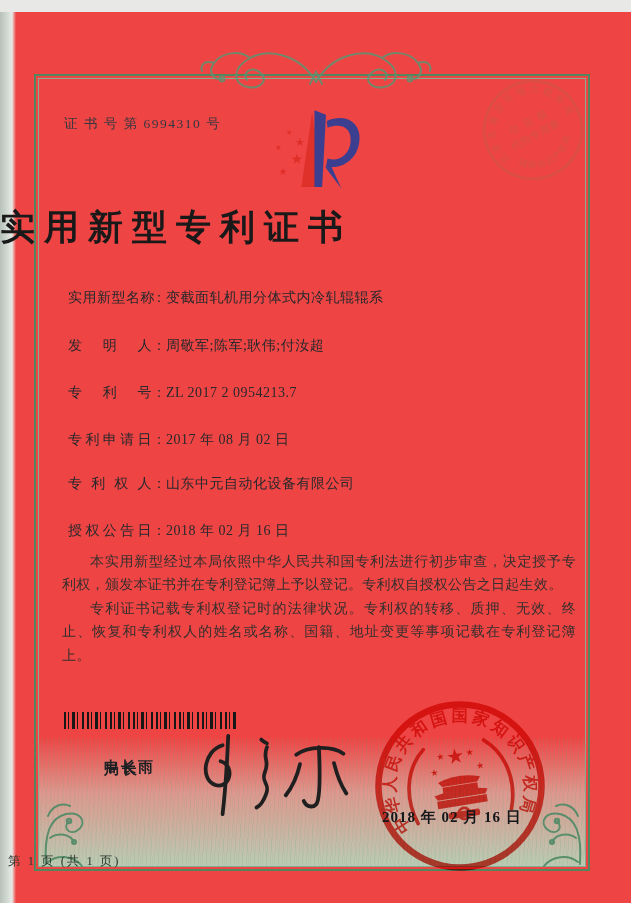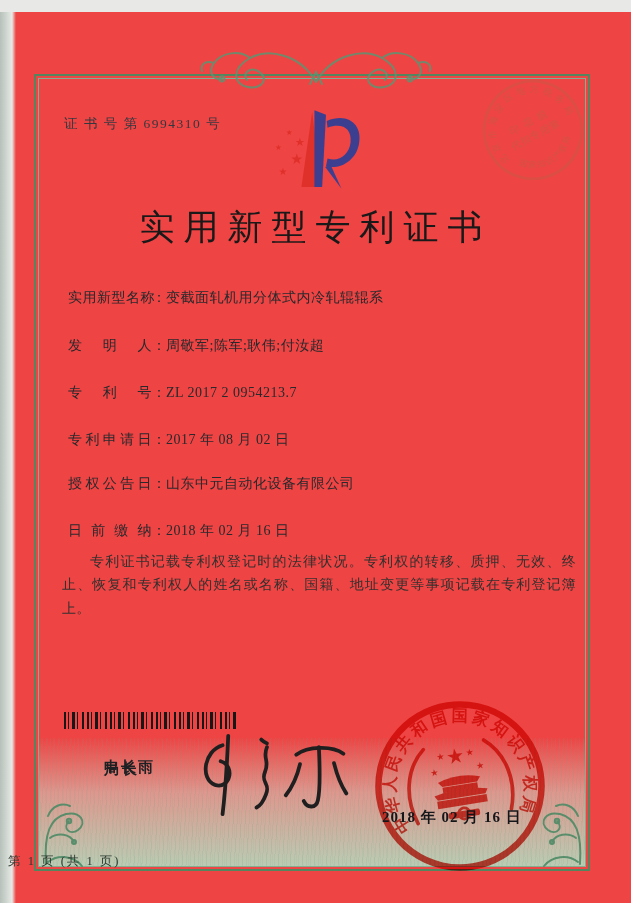--- a/index.html
+++ b/index.html
@@ -31,21 +31,21 @@
   }
   .ornament{ position:absolute; z-index:3; }
   .cert-no{
     position:absolute; left:64px; top:103px; z-index:4;
     font-size:13.5px; letter-spacing:1.5px; color:#33383f;
   }
   .logo{ position:absolute; left:266px; top:92px; z-index:4; }
   .tax-stamp{ position:absolute; left:477px; top:62px; z-index:6; transform:rotate(-28deg); opacity:.88; }
   .title{
     position:absolute; left:0; top:192px; width:100%; margin:0; z-index:4;
-    text-align:center; font-size:35px; font-weight:400; letter-spacing:9px; color:#191919;
+    text-align:left; font-size:35px; font-weight:700; letter-spacing:9px; color:#191919;
   }
   .fields{ position:absolute; left:64px; top:0; width:520px; z-index:4; font-size:14px; color:#27292c; }
   .field-row{ position:absolute; left:4px; white-space:nowrap; letter-spacing:0.5px; }
   .field-row .flabel{ display:inline-block; width:84px; text-align:justify; text-align-last:justify; }
   .field-row .fcolon{ display:inline-block; width:14px; }
   .field-row:nth-child(1){ top:277px; }
   .field-row:nth-child(2){ top:325px; }
   .field-row:nth-child(3){ top:372px; }
   .field-row:nth-child(4){ top:419px; }
   .field-row:nth-child(5){ top:463px; }
@@ -169,28 +169,29 @@
     <div class="field-row">
       <span class="flabel">发明人</span><span class="fcolon">：</span><span class="fvalue">周敬军;陈军;耿伟;付汝超</span>
     </div>
     <div class="field-row">
       <span class="flabel">专利号</span><span class="fcolon">：</span><span class="fvalue">ZL 2017 2 0954213.7</span>
     </div>
     <div class="field-row">
       <span class="flabel">专利申请日</span><span class="fcolon">：</span><span class="fvalue">2017 年 08 月 02 日</span>
     </div>
     <div class="field-row">
-      <span class="flabel">授权公告日</span><span class="fcolon">：</span><span class="fvalue">山东中元自动化设备有限公司</span>
-    </div>
-    <div class="field-row">
-      <span class="flabel">日前缴纳</span><span class="fcolon">：</span><span class="fvalue">2018 年 02 月 16 日</span>
+      <span class="flabel">专利权人</span><span class="fcolon">：</span><span class="fvalue">山东中元自动化设备有限公司</span>
+    </div>
+    <div class="field-row">
+      <span class="flabel">授权公告日</span><span class="fcolon">：</span><span class="fvalue">2018 年 02 月 16 日</span>
     </div>
   </div>
 
   <div class="body-text">
+    <p>本实用新型经过本局依照中华人民共和国专利法进行初步审查，决定授予专利权，颁发本证书并在专利登记簿上予以登记。专利权自授权公告之日起生效。</p>
     <p>专利证书记载专利权登记时的法律状况。专利权的转移、质押、无效、终止、恢复和专利权人的姓名或名称、国籍、地址变更等事项记载在专利登记簿上。</p>
   </div>
 
   <div class="barcode"></div>
 
   <div class="director-title">局长</div>
   <div class="director-name">申长雨</div>
 
   <svg class="signature" width="165" height="85" viewBox="0 0 170 90">
     <g stroke="#1f1f1f" stroke-width="4" fill="none" stroke-linecap="round" stroke-linejoin="round">

